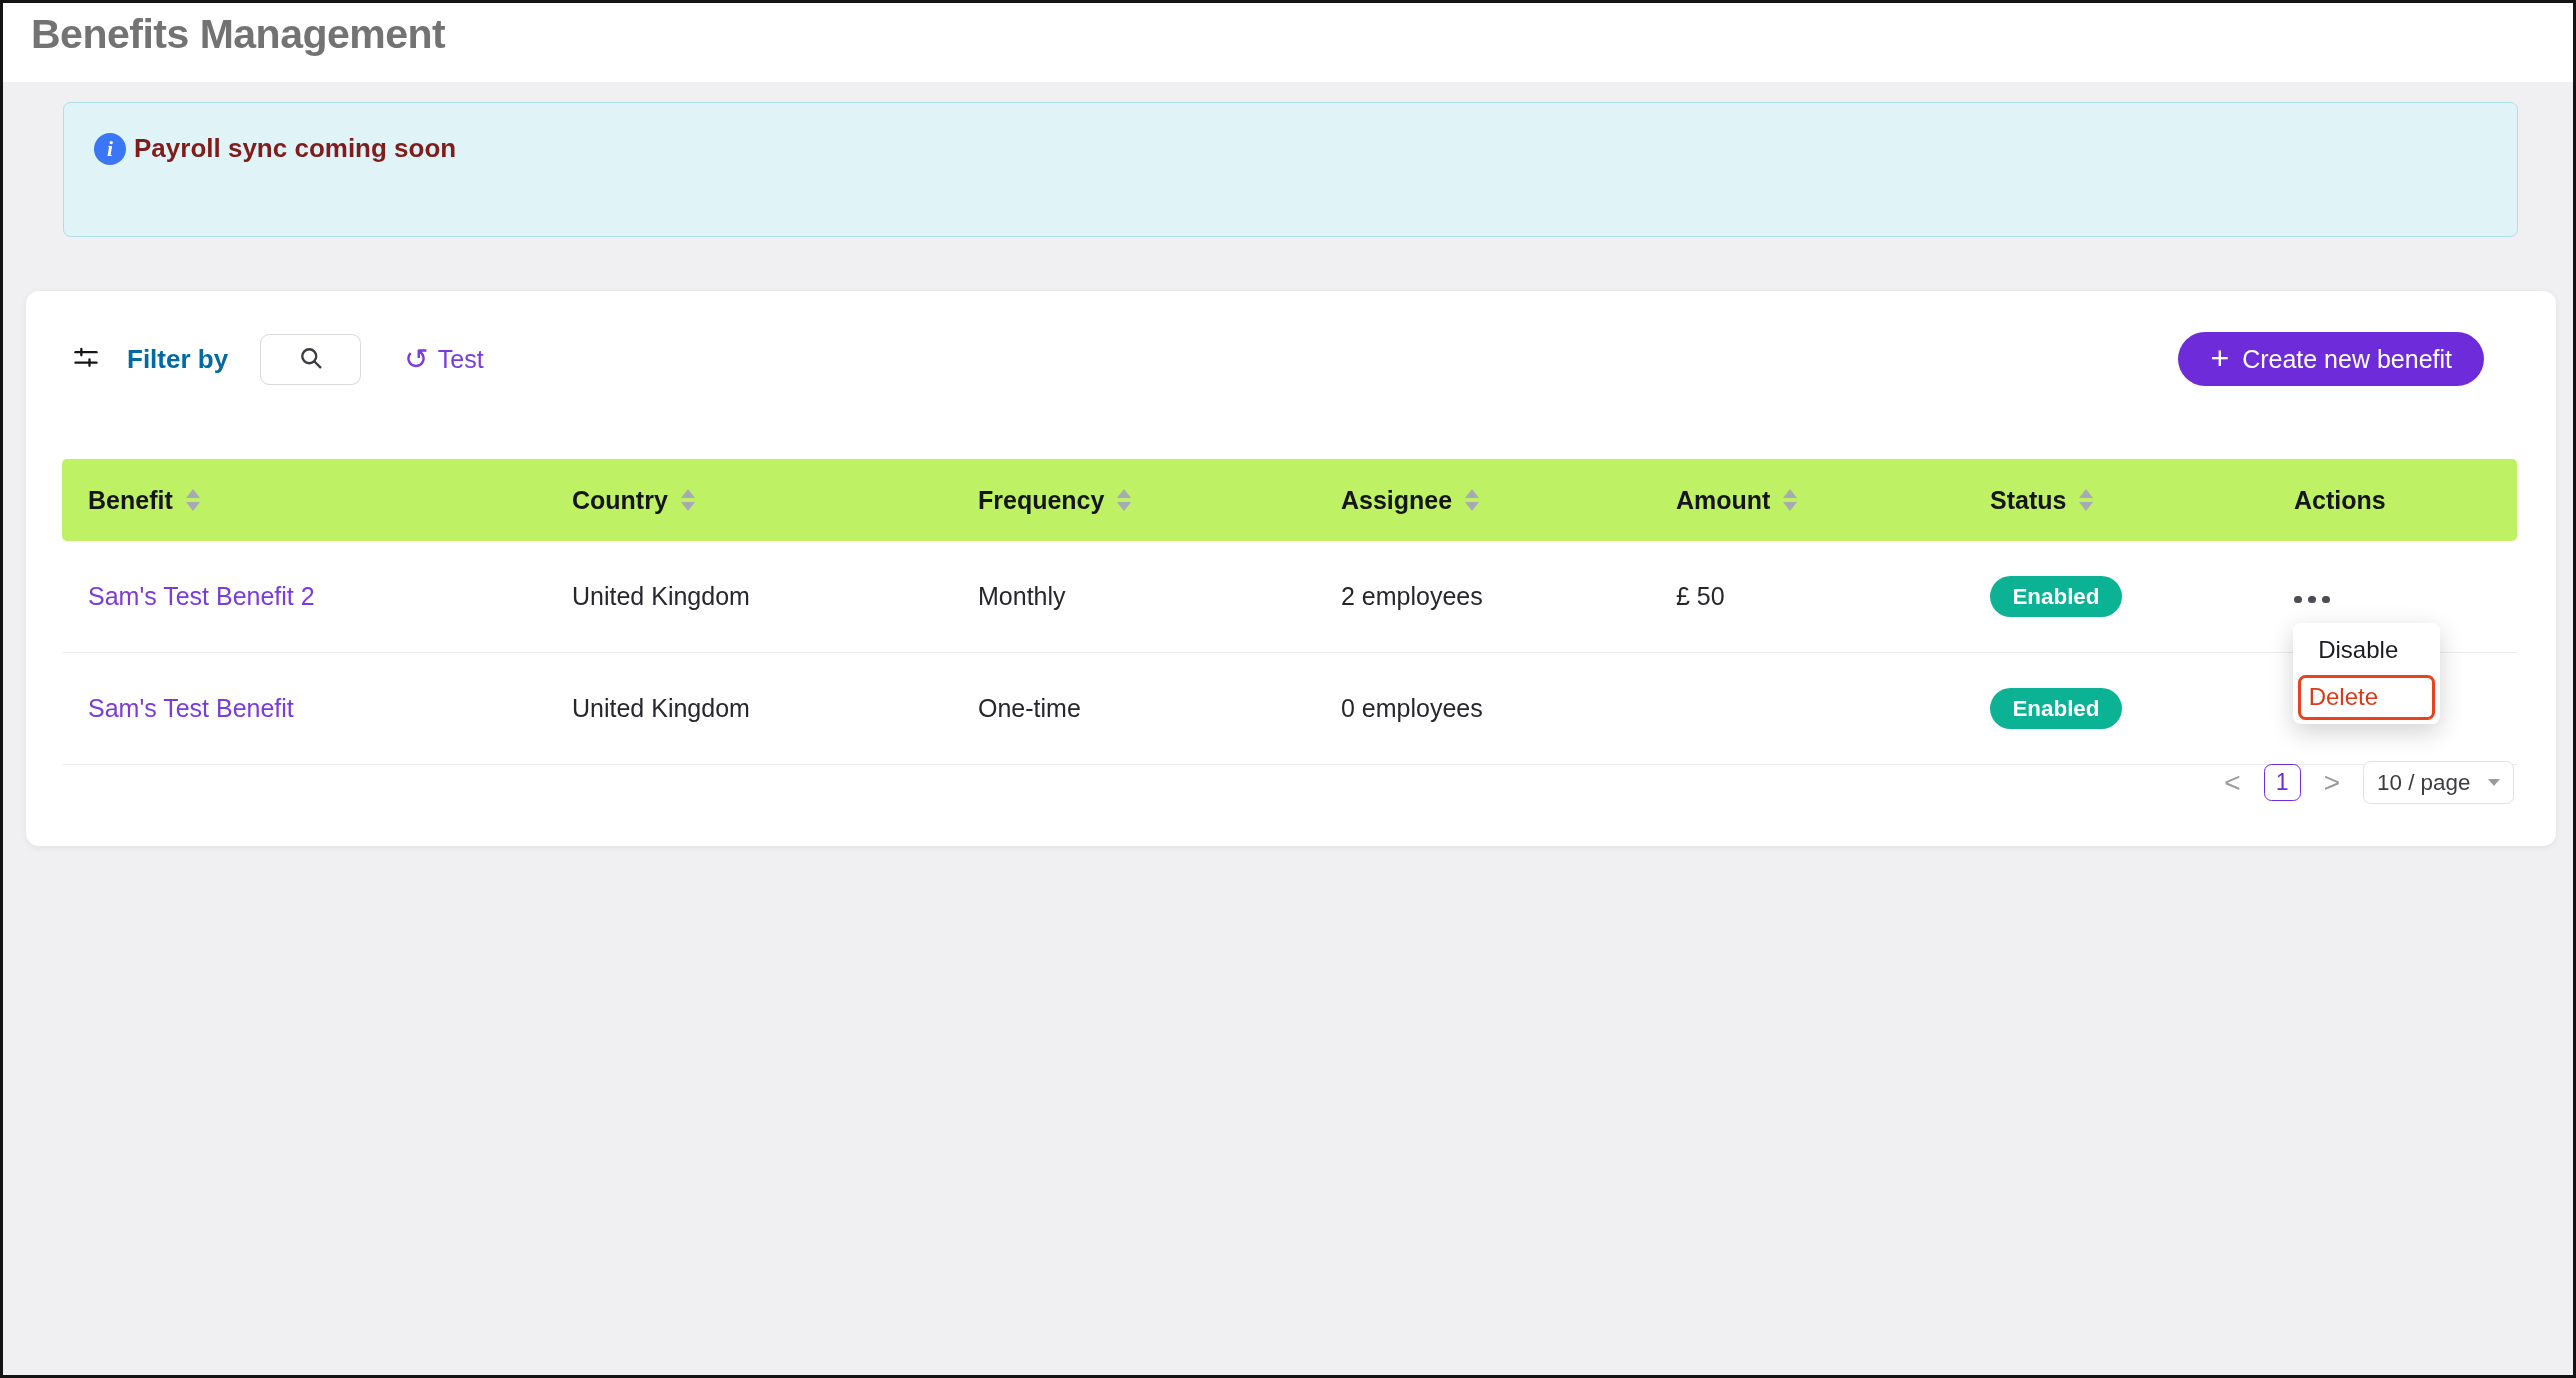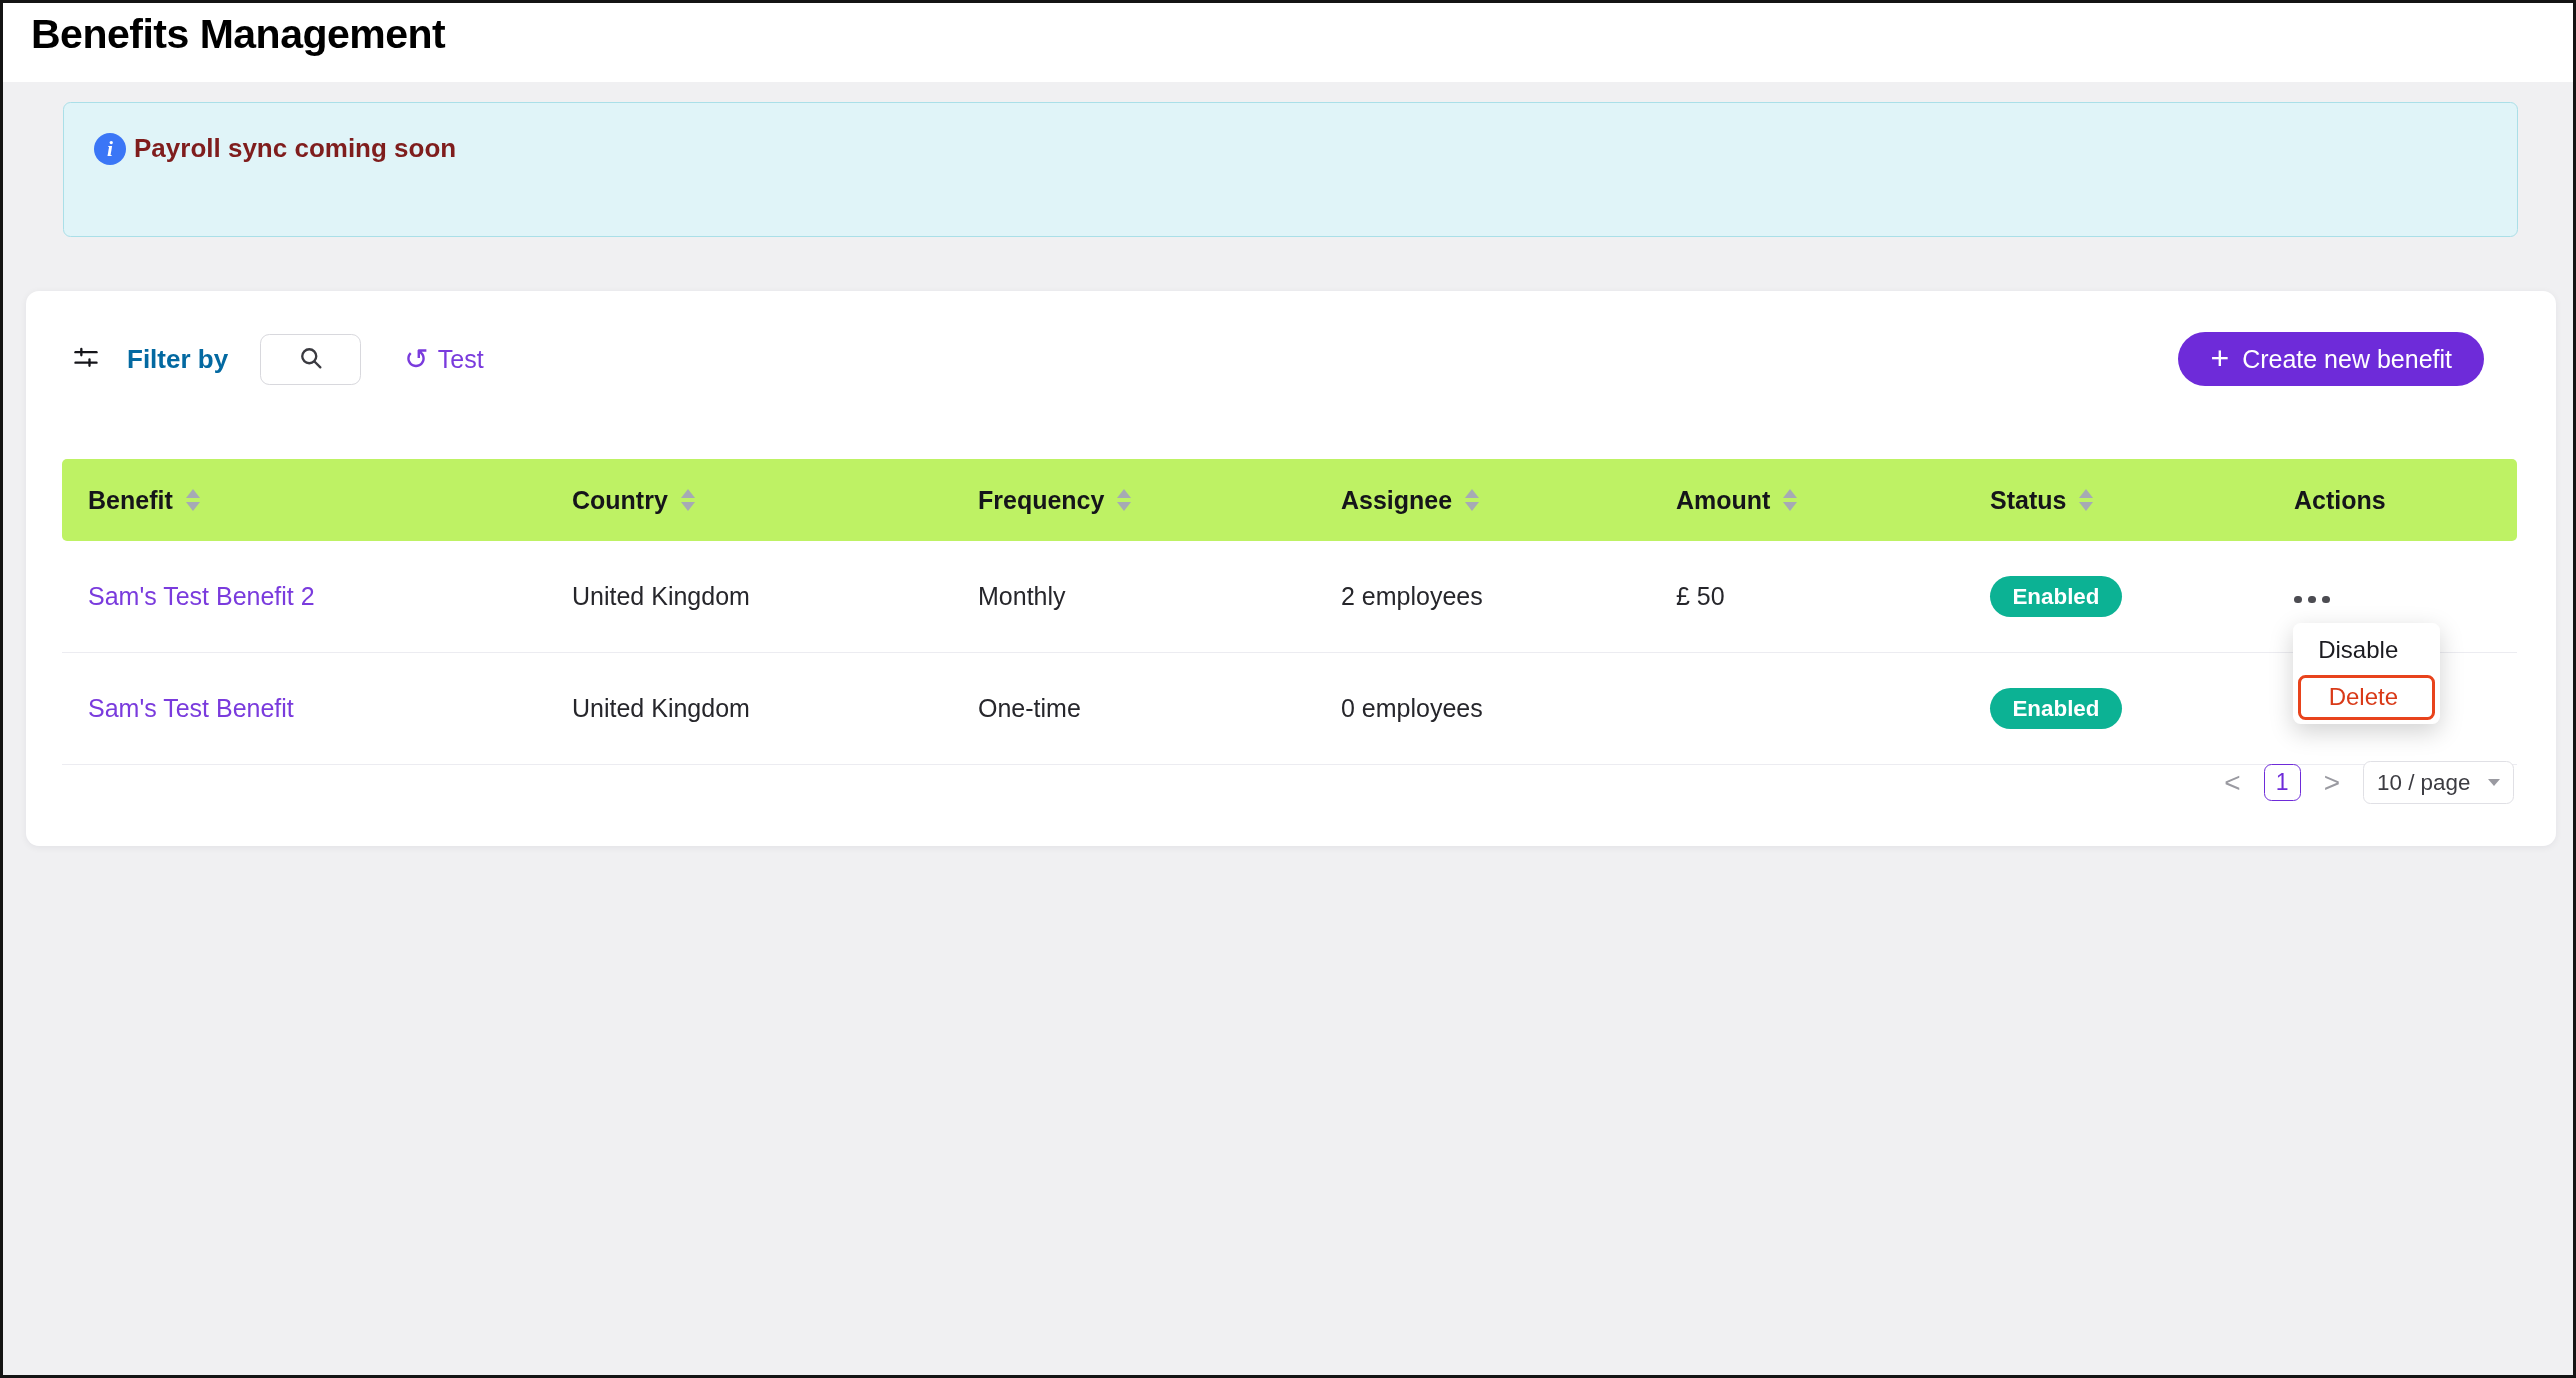--- a/index.html
+++ b/index.html
@@ -1,21 +1,21 @@
 <!DOCTYPE html>
 <html style="font-size:15px"><head>
 <meta charset="utf-8">
 <style>
   html,body{margin:0;padding:0;background:#ffffff;}
   body{font-family:"Liberation Sans",sans-serif;}
   #screen{position:relative;width:2576px;height:1378px;background:#f0f0f2;border:3.7px solid #141414;box-sizing:border-box;overflow:hidden;}
 
   
   .topbar{position:absolute;left:0;top:0;right:0;height:79px;background:#ffffff;}
-  .page-title{position:absolute;left:28px;top:7.5px;font-size:41px;font-weight:700;color:#000000;letter-spacing:-0.5px;}
+  .page-title{position:absolute;left:28px;top:7.5px;font-size:41px;font-weight:700;color:#737373;letter-spacing:-0.5px;}
 
   
   .banner{position:absolute;left:60px;top:99px;width:2455px;height:135px;background:#e0f4f8;border:1.9px solid #aadfe8;border-radius:7.5px;box-sizing:border-box;}
   .info-icon{position:absolute;left:30px;top:30px;width:32px;height:32px;border-radius:50%;background:#3b76f6;color:#fff;font-size:21.4px;font-weight:700;font-style:italic;font-family:"Liberation Serif",serif;display:flex;align-items:center;justify-content:center;}
   .banner-title{position:absolute;left:70px;top:30px;font-size:26px;font-weight:700;color:#7f1d1d;}
   .banner-text{position:absolute;left:88px;top:76px;font-size:23px;color:#1f1f24;}
 
   
   .card{position:absolute;left:23px;top:288px;width:2530px;height:555px;background:#ffffff;border-radius:13px;box-shadow:0 1.9px 7.5px rgba(20,20,43,.06);}
 
@@ -39,21 +39,21 @@
   .sort .up{border-bottom:9.3px solid #a6aab4;}
   .sort .down{border-top:9.3px solid #a6aab4;}
   .link{color:#7a3bdd;text-decoration:none;cursor:pointer;}
   .pill{display:inline-flex;align-items:center;justify-content:center;height:41px;padding:0 22.4px;border-radius:20.5px;background:#0cb294;color:#fff;font-size:22.4px;font-weight:700;}
   .dots{display:inline-flex;gap:6.5px;cursor:pointer;padding:9.3px 0;}
   .dots i{width:7.5px;height:7.5px;border-radius:50%;background:#4c4c52;}
 
   
   .menu{position:absolute;left:2267px;top:332px;width:147px;background:#ffffff;border-radius:7.5px;box-shadow:0 7.5px 24px rgba(0,0,0,.18);padding:4.7px;box-sizing:border-box;z-index:5;}
   .menu-item{height:45px;display:flex;align-items:center;padding:0 20.5px;font-size:24px;color:#1b1b20;border-radius:7.5px;cursor:pointer;box-sizing:border-box;}
-  .menu-item.delete{border:3.7px solid #e8431c;color:#d93a18;height:45px;padding:0 28px;margin-top:1.9px;}
+  .menu-item.delete{border:3.7px solid #e8431c;color:#d93a18;height:45px;padding:0 8px;margin-top:1.9px;}
 
   
   .pagination{position:absolute;right:42px;top:470px;display:flex;align-items:center;gap:17px;}
   .pg-arrow{font-size:28px;color:#9a9aa1;background:none;border:none;cursor:pointer;font-family:inherit;line-height:1;}
   .pg-current{width:37px;height:37px;border:1.9px solid #6e2bd9;border-radius:7.5px;color:#6e2bd9;font-size:23px;display:flex;align-items:center;justify-content:center;background:#fff;box-sizing:border-box;cursor:pointer;}
   .pg-size{height:43px;min-width:151px;border:1.9px solid #e0e0e5;border-radius:7.5px;background:#fff;display:flex;align-items:center;justify-content:space-between;gap:13px;padding:0 13px;font-size:22.4px;color:#3c3c42;box-sizing:border-box;cursor:pointer;}
   .caret-down{width:0;height:0;border-left:6.5px solid transparent;border-right:6.5px solid transparent;border-top:7.5px solid #9a9aa1;}
 </style>
 </head>
 <body>

